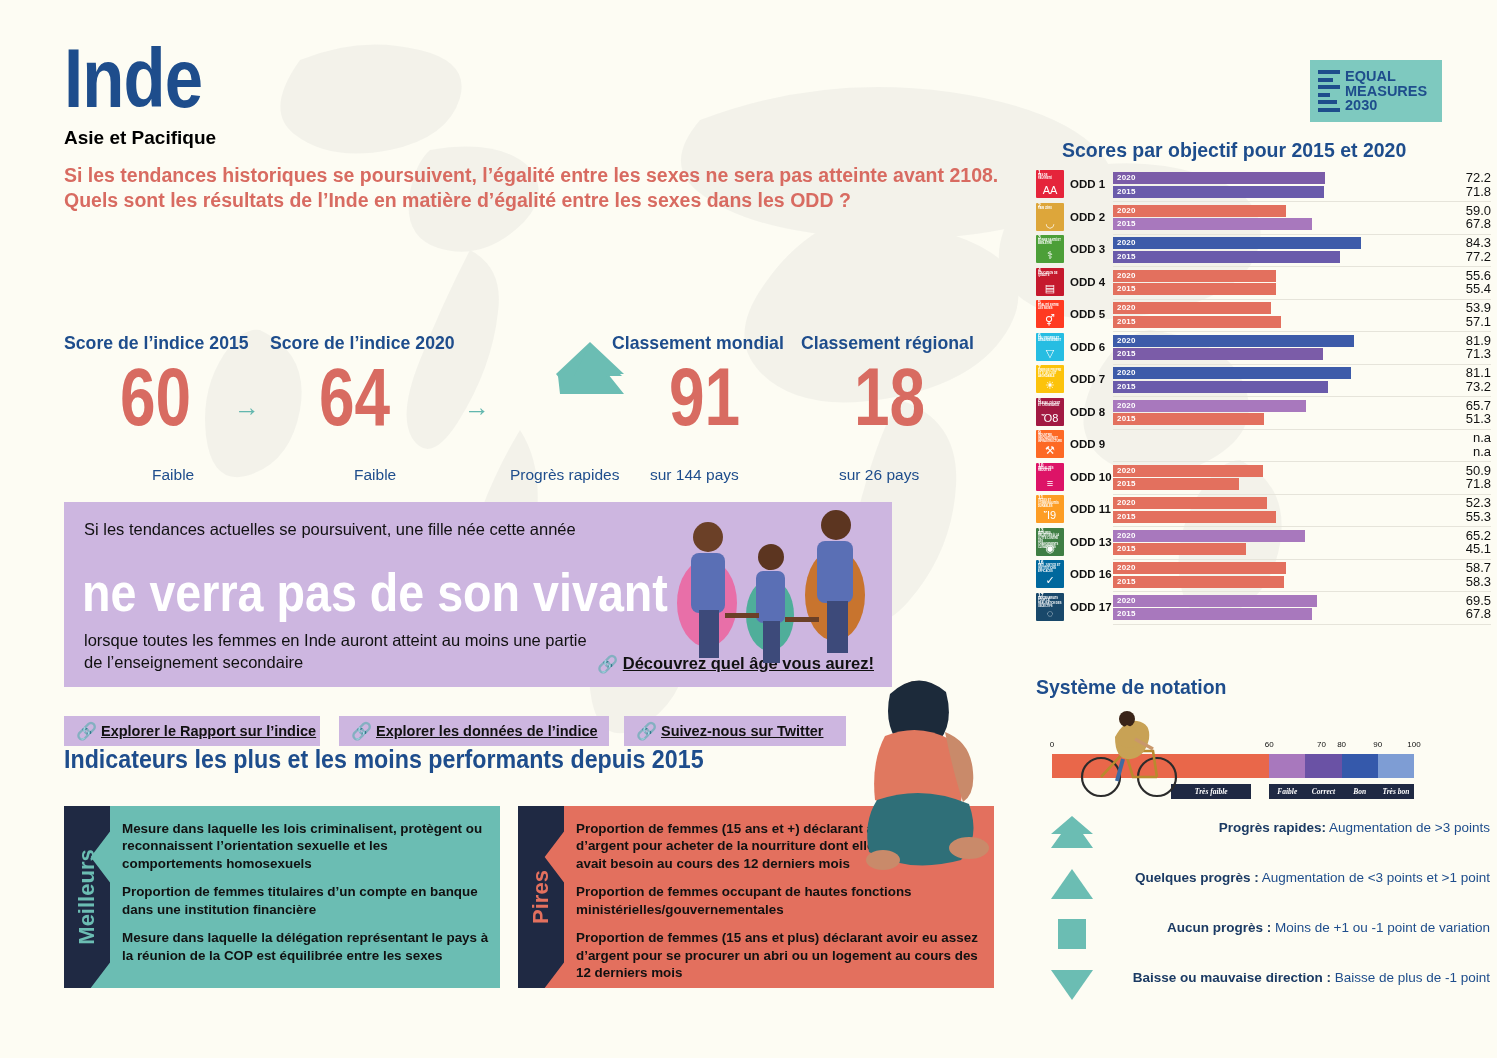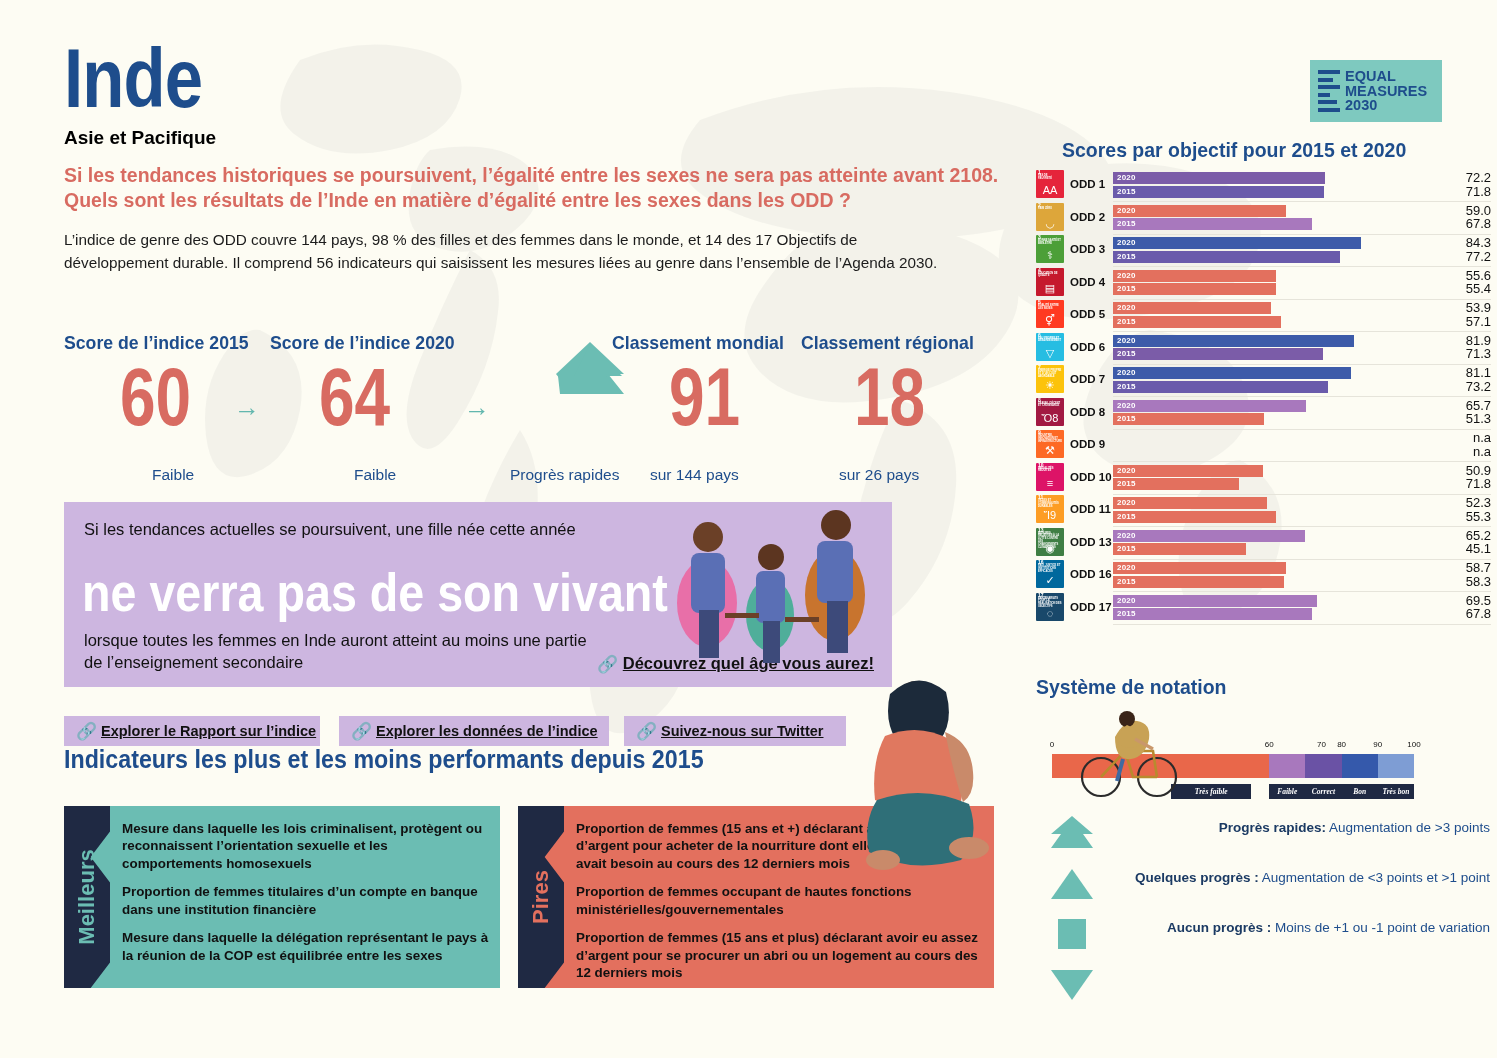--- a/index.html
+++ b/index.html
@@ -195,21 +195,20 @@
     <path d="M1240 460 q50 26 40 84 q-10 56 -56 72 q-36 12 -44 -34 q-8 -50 24 -96 q18 -26 36 -26 z"></path>
     <path d="M260 330 q50 24 40 80 q-10 54 -54 66 q-34 8 -40 -40 q-6 -52 24 -90 q14 -18 30 -16 z"></path>
     <path d="M640 560 q56 22 50 84 q-6 60 -52 84 q-36 18 -46 -26 q-10 -46 16 -104 q16 -36 32 -38 z"></path>
   </g>
 </svg>
 
 <div class="left">
   <div class="country-title">Inde</div>
   <div class="region">Asie et Pacifique</div>
   <div class="headline">Si les tendances historiques se poursuivent, l’égalité entre les sexes ne sera pas atteinte avant 2108. Quels sont les résultats de l’Inde en matière d’égalité entre les sexes dans les ODD ?</div>
-  <div class="intro">L’indice de genre des ODD couvre 144 pays, 98 % des filles et des femmes dans le monde, et 14 des 17 Objectifs de développement durable. Il comprend 56 indicateurs qui saisissent les mesures liées au genre dans l’ensemble de l’Agenda 2030.</div>
 </div>
 
 <div class="scorerow">
   <div class="scorelabel" style="left:0;top:0">Score de l’indice 2015</div>
   <div class="scorelabel" style="left:206px;top:0">Score de l’indice 2020</div>
   <div class="scorelabel" style="left:548px;top:0">Classement mondial</div>
   <div class="scorelabel" style="left:737px;top:0">Classement régional</div>
 
   <div class="bignum" style="left:56px;top:24px">60</div>
   <div class="bignum" style="left:255px;top:24px">64</div>
@@ -703,14 +702,15 @@
     <div class="legrow">
       <div class="legicon"><svg viewBox="0 0 48 40">
           <rect x="10" y="4" width="28" height="30" fill="#6bbdb3"></rect>
         </svg></div>
       <div class="legtxt"><b>Aucun progrès :</b><span> Moins de +1 ou -1 point de variation</span></div>
     </div>
     <div class="legrow">
       <div class="legicon"><svg viewBox="0 0 48 40">
           <polygon points="3,5 45,5 24,35" fill="#6bbdb3"></polygon>
         </svg></div>
+      <div class="legtxt"><b>Baisse ou mauvaise direction :</b><span> Baisse de plus de -1 point</span></div>
     </div>
   </div>
 
 </body></html>

